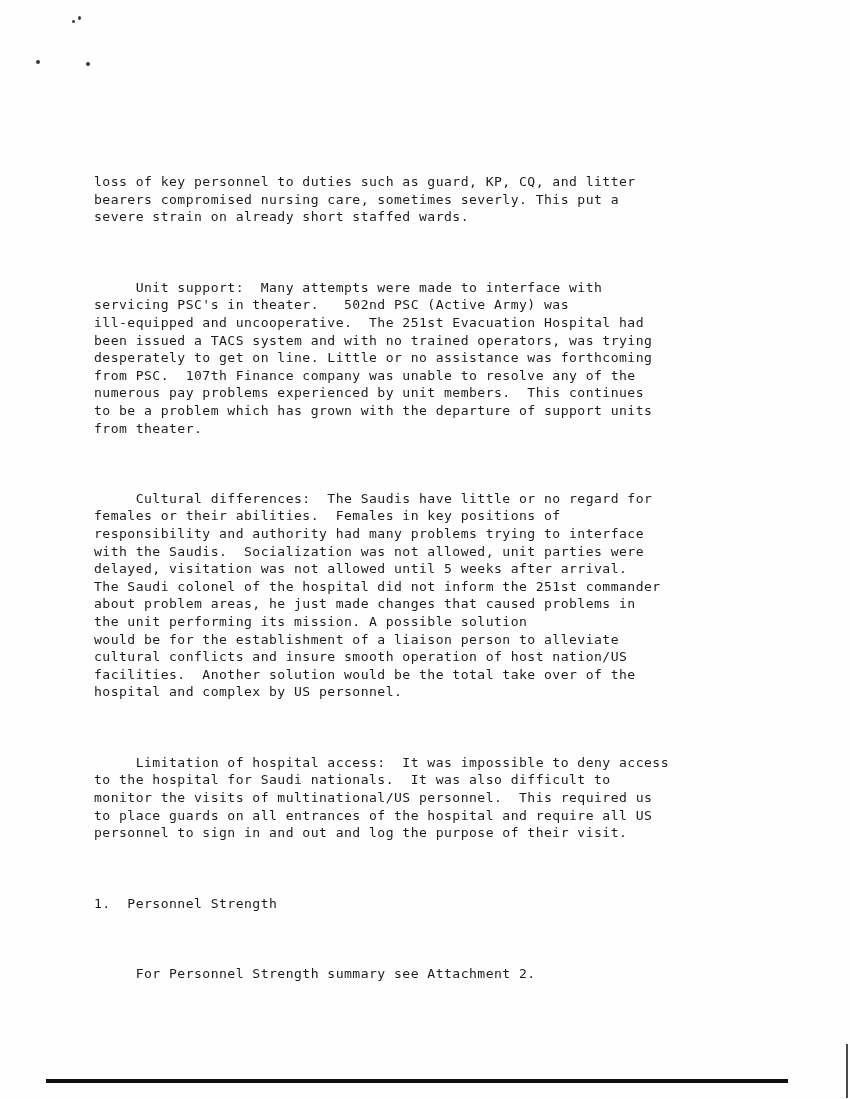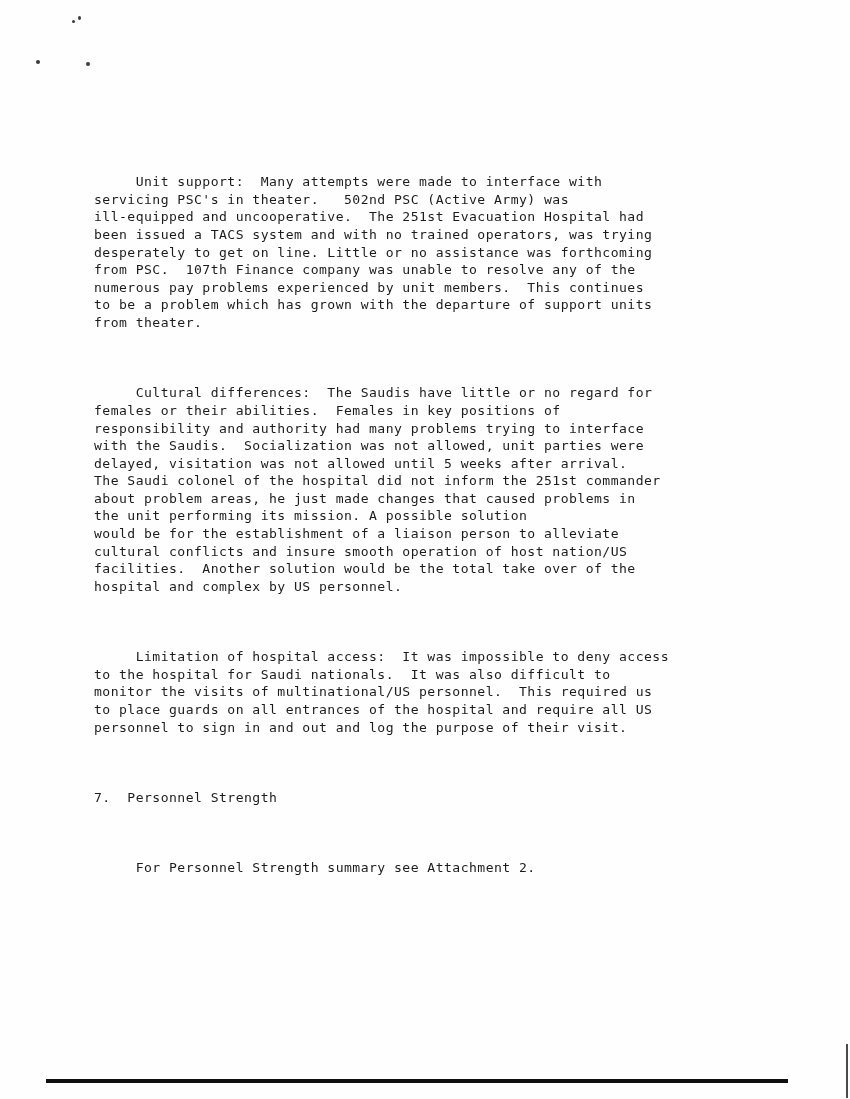--- a/index.html
+++ b/index.html
@@ -64,20 +64,23 @@
 <body>
 
 <div class="page">
 
   <span class="speck s1"></span>
   <span class="speck s2"></span>
   <span class="speck s3"></span>
   <span class="speck s4"></span>
 
   <div class="doc-body">
+    <p class="para">loss of key personnel to duties such as guard, KP, CQ, and litter
+bearers compromised nursing care, sometimes severly. This put a
+severe strain on already short staffed wards.</p>
     <p class="para">     Unit support:  Many attempts were made to interface with
 servicing PSC's in theater.   502nd PSC (Active Army) was
 ill-equipped and uncooperative.  The 251st Evacuation Hospital had
 been issued a TACS system and with no trained operators, was trying
 desperately to get on line. Little or no assistance was forthcoming
 from PSC.  107th Finance company was unable to resolve any of the
 numerous pay problems experienced by unit members.  This continues
 to be a problem which has grown with the departure of support units
 from theater.</p>
     <p class="para">     Cultural differences:  The Saudis have little or no regard for
@@ -90,20 +93,20 @@
 the unit performing its mission. A possible solution
 would be for the establishment of a liaison person to alleviate
 cultural conflicts and insure smooth operation of host nation/US
 facilities.  Another solution would be the total take over of the
 hospital and complex by US personnel.</p>
     <p class="para">     Limitation of hospital access:  It was impossible to deny access
 to the hospital for Saudi nationals.  It was also difficult to
 monitor the visits of multinational/US personnel.  This required us
 to place guards on all entrances of the hospital and require all US
 personnel to sign in and out and log the purpose of their visit.</p>
-    <p class="para">7.  Personnel Strength</p>
+    <p class="para">1.  Personnel Strength</p>
     <p class="para">     For Personnel Strength summary see Attachment 2.</p>
     
   </div>
 
   <div class="footer-rule"></div>
   <div class="edge-tick"></div>
 </div>
 
 </body></html>

